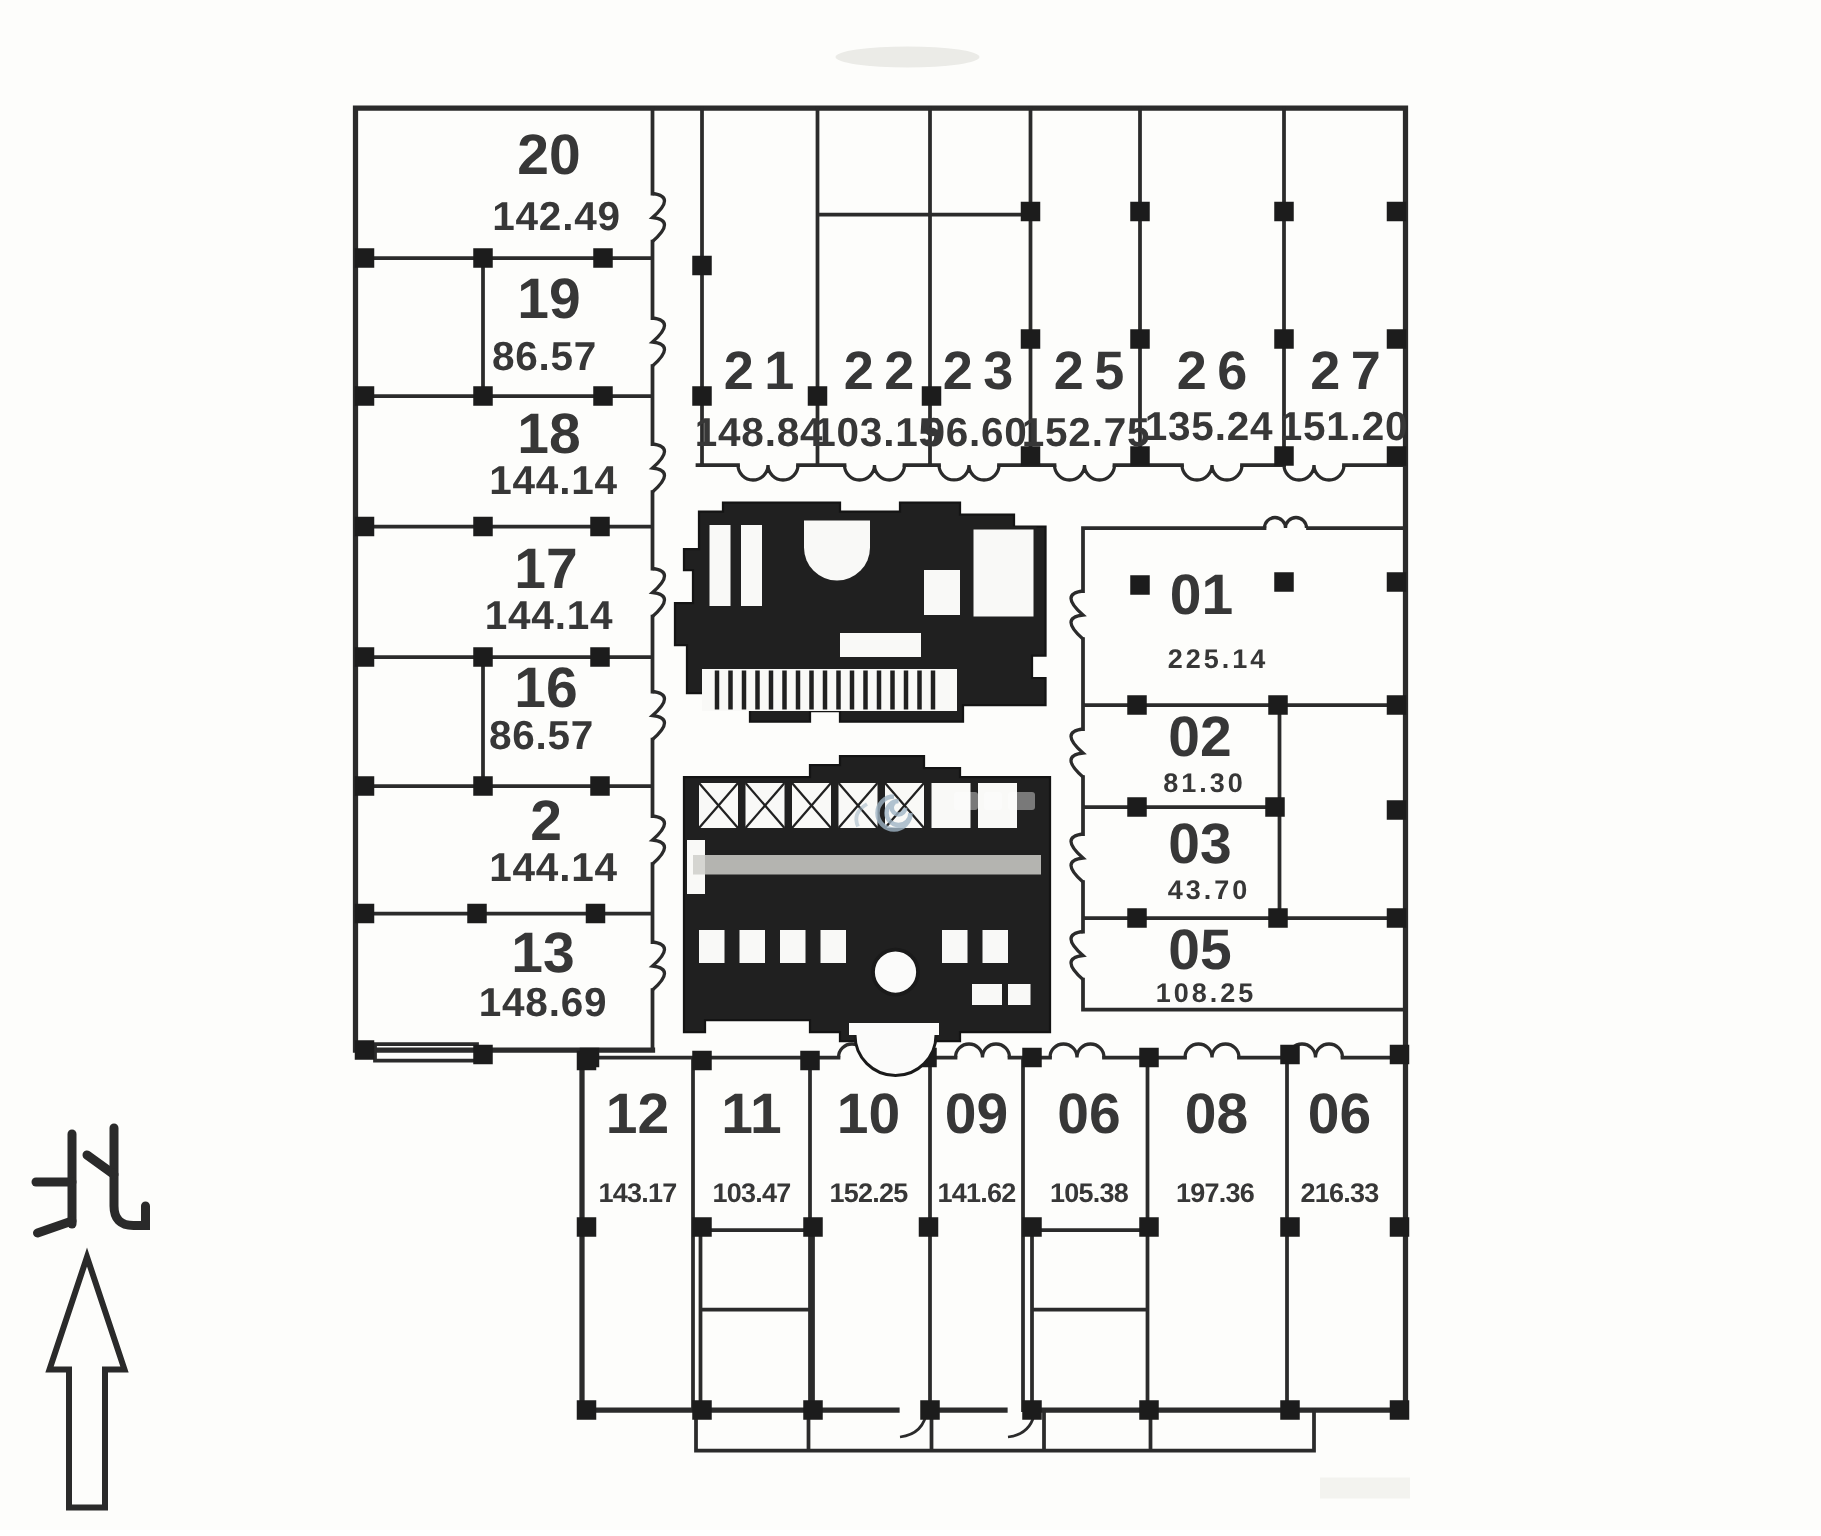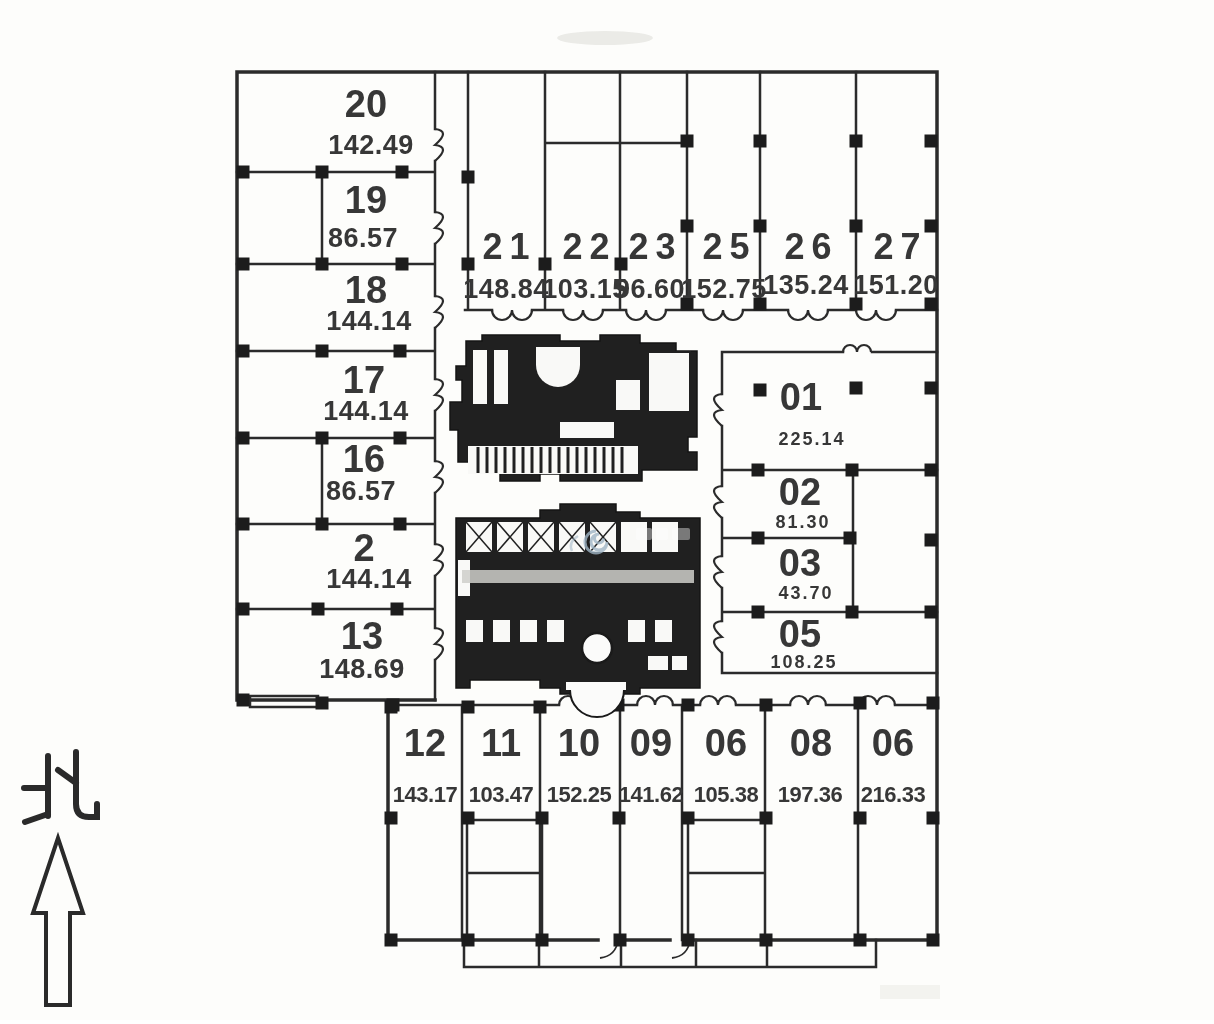--- a/index.html
+++ b/index.html
@@ -10,21 +10,21 @@
   svg.plan{position:absolute;left:0;top:0;}
   .lbl{
     position:absolute;transform:translate(-50%,-50%);
     font-family:"Liberation Sans",sans-serif;font-weight:700;color:#373737;
     white-space:nowrap;line-height:1;
   }
   .num{font-size:38px;}
   .num-sp{font-size:36px;letter-spacing:7px;padding-left:7px;}
   .area{font-size:27px;letter-spacing:0.5px;}
   .area-w{font-size:18px;letter-spacing:2px;}
-  .area-b{font-size:22px;letter-spacing:-0.5px;}
+  .area-b{font-size:18px;letter-spacing:-0.5px;}
   .sr-only{position:absolute;width:1px;height:1px;overflow:hidden;clip:rect(0 0 0 0);}
 </style>
 </head>
 <body>
 
 <div class="stage">
 
   <svg class="plan" width="1214" height="1024" viewBox="0 0 1214 1024">
 
     <g>

